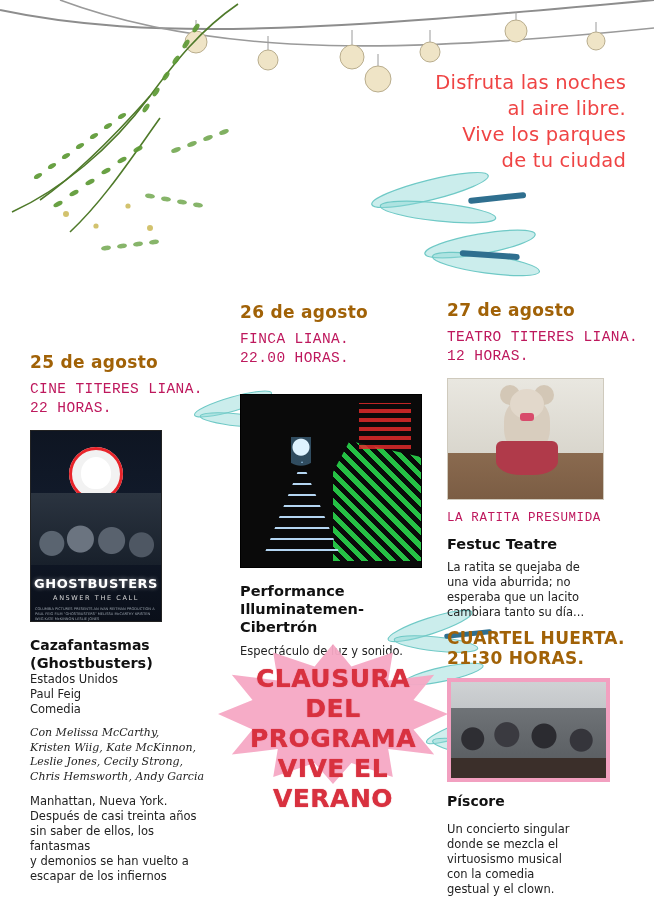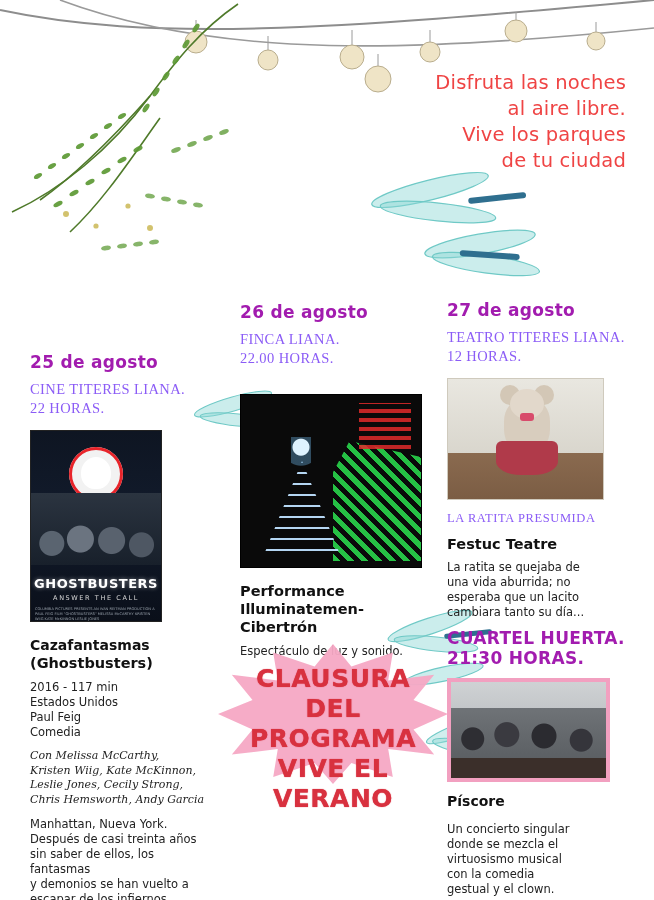--- a/index.html
+++ b/index.html
@@ -19,26 +19,26 @@
     position:absolute;right:28px;top:70px;width:250px;
     text-align:right;
     font-family:"DejaVu Sans", sans-serif;
     font-size:19.5px;line-height:26px;color:#ef4444;
     letter-spacing:.2px;
   }
 
   
   .date{
     font-family:"DejaVu Sans", sans-serif;
-    font-size:17px;font-weight:bold;color:#a21caf;
+    font-size:17px;font-weight:bold;color:#a16207;
     letter-spacing:.3px;
   }
   .venue{
-    font-family:Liberation Serif, serif;
-    font-size:14.5px;color:#8b5cf6;line-height:19px;letter-spacing:.4px;
+    font-family:Liberation Mono, monospace;
+    font-size:14.5px;color:#be185d;line-height:19px;letter-spacing:.4px;
   }
   .bold-title{
     font-family:"DejaVu Sans", sans-serif;
     font-size:14.5px;font-weight:bold;color:#111;line-height:18px;
   }
   .body-sm{
     font-family:"DejaVu Sans", sans-serif;
     font-size:11.5px;line-height:15px;color:#222;
   }
   .body-it{
@@ -389,21 +389,20 @@
       <div class="gb-bar"></div>
       <div class="cast"></div>
       <div class="title">GHOSTBUSTERS</div>
       <div class="subtitle">ANSWER THE CALL</div>
       <div class="credits">COLUMBIA PICTURES PRESENTS AN IVAN REITMAN PRODUCTION A PAUL FEIG FILM "GHOSTBUSTERS" MELISSA McCARTHY KRISTEN WIIG KATE McKINNON LESLIE JONES</div>
     </div>
 
     <div class="bold-title film-name">Cazafantasmas</div>
     <div class="bold-title">(Ghostbusters)</div>
 
-    <div class="body-sm film-meta">2016 - 117 min</div>
     <div class="body-sm">Estados Unidos</div>
     <div class="body-sm">Paul Feig</div>
     <div class="body-sm">Comedia</div>
 
     <div class="body-it film-cast">Con Melissa McCarthy,</div>
     <div class="body-it">Kristen Wiig, Kate McKinnon,</div>
     <div class="body-it">Leslie Jones, Cecily Strong,</div>
     <div class="body-it">Chris Hemsworth, Andy Garcia</div>
 
     <div class="body-sm film-syn">Manhattan, Nueva York.</div>

